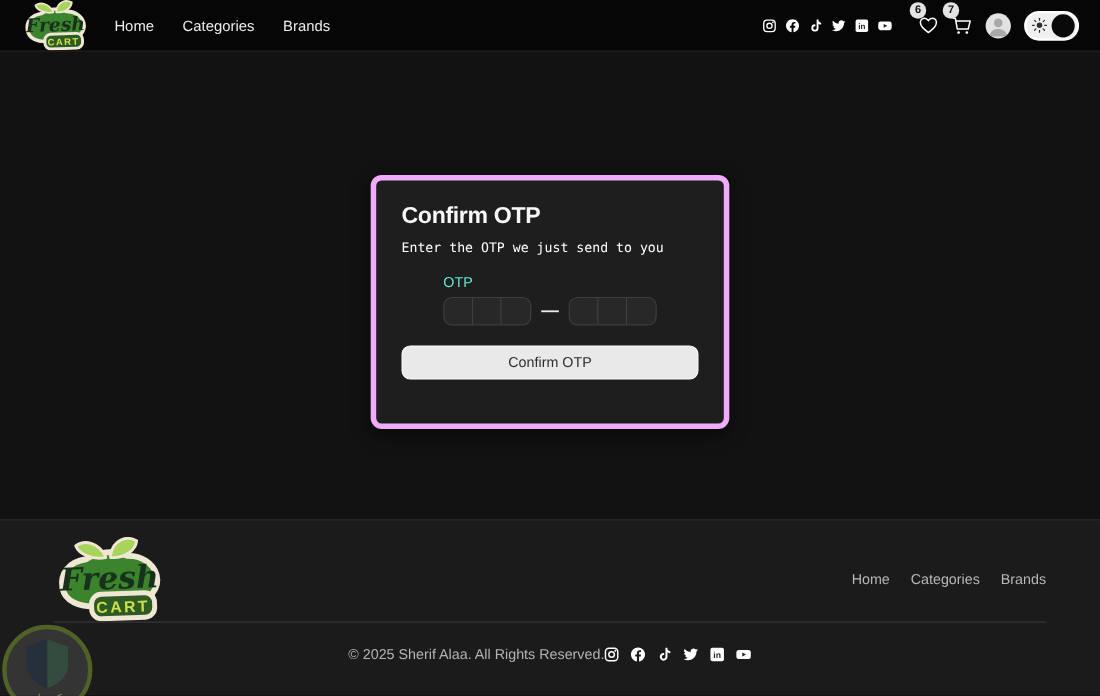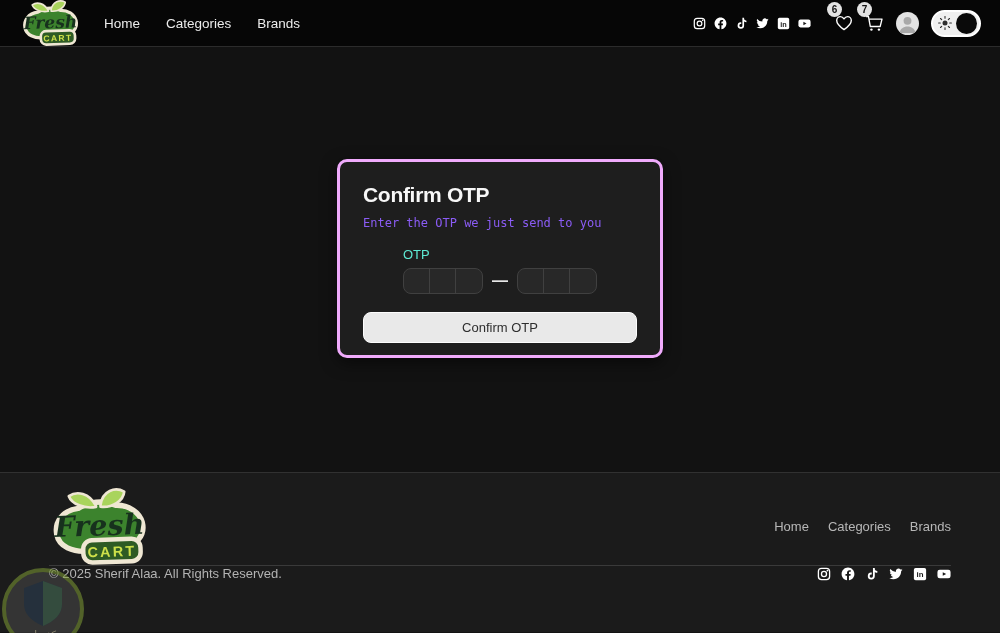--- a/index.html
+++ b/index.html
@@ -36,25 +36,25 @@
     width:50px; height:27px; border-radius:15px; background:#f0f0f0;
     border:2px solid #fff; display:flex; align-items:center; padding:0 2px 0 5px;
     cursor:pointer; flex:none;
   }
   .knob{ width:21px; height:21px; border-radius:50%; background:#0a0a0a; margin-left:auto; }
 
   
   .main{ height:425px; position:relative; background:#121212; }
   .card{
     position:absolute; left:337px; top:112px; width:326px;
-    background:#1e1e1e; border:3px solid #f0abfc; border-radius:10px;
-    padding:21px 23px 12px; box-shadow:0 5px 16px rgba(0,0,0,.5);
+    background:#1e1e1e; border:5px solid #f0abfc; border-radius:10px;
+    padding:21px 23px 40px; box-shadow:0 5px 16px rgba(0,0,0,.5);
   }
   .card-title{ font-size:21px; font-weight:700; letter-spacing:-0.3px; color:#f7f7f7; margin-bottom:9px; }
-  .card-sub{ font-family:"DejaVu Sans Mono", monospace; font-size:12px; color:#8b5cf6; margin-bottom:17px; }
+  .card-sub{ font-family:"DejaVu Sans Mono", monospace; font-size:12px; color:#ffffff; margin-bottom:17px; }
   .otp-wrap{ width:max-content; margin:0 auto; }
   .otp-label{ font-size:13px; color:#5eead4; margin-bottom:6px; }
   .otp-row{ display:flex; align-items:center; }
   .otp-group{
     display:flex; background:#282828; border:1px solid #404040;
     border-radius:8px; overflow:hidden;
   }
   .otp-cell{
     width:26px; height:24px; background:transparent; border:none;
     border-right:1px solid #404040; color:#fff; text-align:center;
@@ -69,21 +69,21 @@
   }
 
   
   .footer{ height:160px; background:#1b1b1b; border-top:1px solid #313131; }
   .footer-inner{ width:902px; margin:0 auto; }
   .frow1{ display:flex; align-items:center; justify-content:space-between; padding-top:15px; }
   .logo-lg{ width:101px; height:77px; display:block; }
   .fnav{ display:flex; gap:19px; }
   .fnav a{ color:#b7b7b7; font-size:13px; }
   .fdivider{ border:none; border-top:1px solid #3a3a3a; margin-top:0; }
-  .frow2{ display:flex; align-items:center; justify-content:space-between; }
+  .frow2{ display:flex; align-items:center; justify-content:center; margin-top:21px; }
   .copyright{ color:#b3b3b3; font-size:13px; }
   .fsocial{ display:flex; align-items:center; gap:10px; }
 
   
   .watermark{ position:absolute; left:1px; top:567px; width:84px; height:84px; opacity:.55; pointer-events:none; }
 </style>
 </head>
 <body>
 
 <svg style="position:absolute;width:0;height:0" aria-hidden="true">

